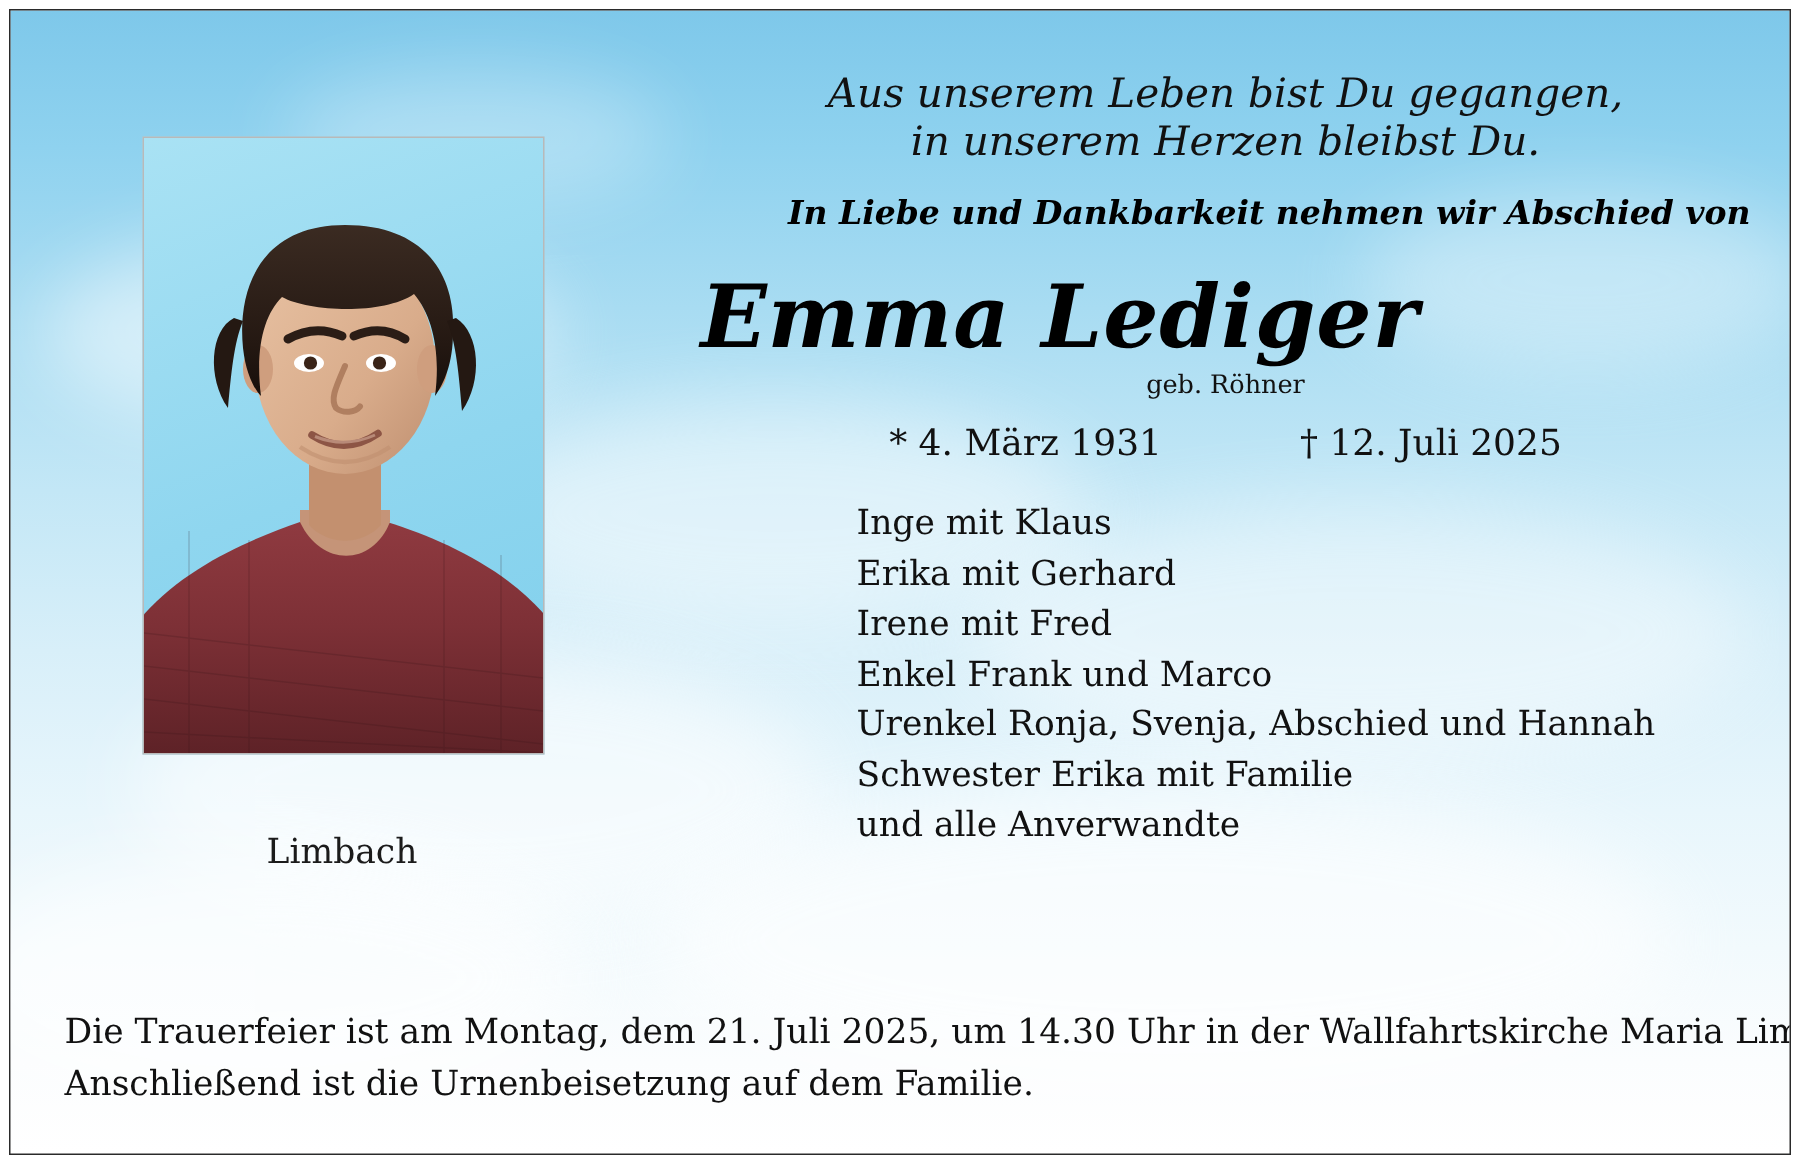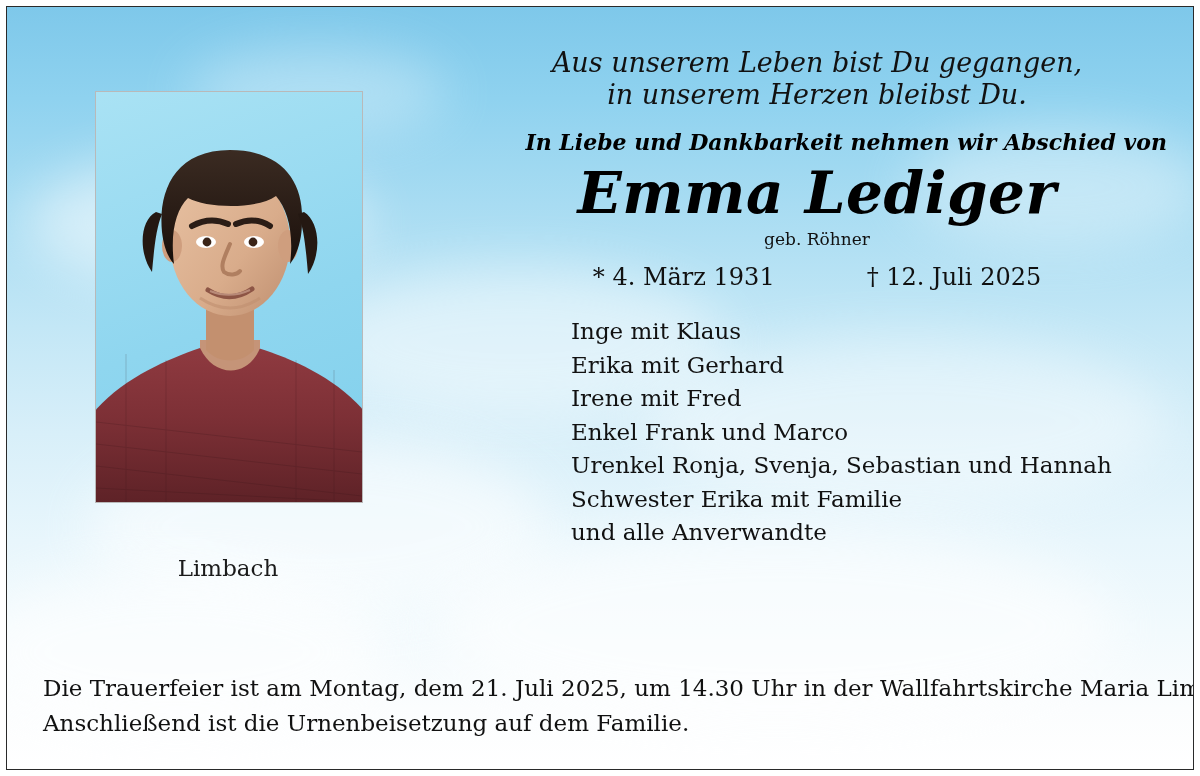--- a/index.html
+++ b/index.html
@@ -109,22 +109,22 @@
   .lead {
     margin-top: 18px;
     text-align: right;
     font-family: "DejaVu Serif", serif;
     font-weight: bold;
     font-style: italic;
     font-size: 22px;
     color: #000;
   }
   .name {
-    margin-top: 4px;
-    text-align: center;
+    margin-top: 22px;
+    text-align: left;
     font-family: "DejaVu Serif", serif;
     font-weight: bold;
     font-style: italic;
     font-size: 58px;
     letter-spacing: 0.5px;
     color: #000;
   }
   .maiden {
     margin-top: 2px;
     text-align: center;
@@ -269,21 +269,21 @@
         <div class="dates">
           <span>* 4. März 1931</span>
           <span>† 12. Juli 2025</span>
         </div>
 
         <div class="mourners">
           <div class="m-line">Inge mit Klaus</div>
           <div class="m-line">Erika mit Gerhard</div>
           <div class="m-line">Irene mit Fred</div>
           <div class="m-line">Enkel Frank und Marco</div>
-          <div class="m-line">Urenkel Ronja, Svenja, Sebastian und Hannah</div>
+          <div class="m-line">Urenkel Ronja, Svenja, Abschied und Hannah</div>
           <div class="m-line">Schwester Erika mit Familie</div>
           <div class="m-line">und alle Anverwandte</div>
         </div>
       </div>
 
       <div class="footer">
         <div>Die Trauerfeier ist am Montag, dem 21. Juli 2025, um 14.30 Uhr in der Wallfahrtskirche Maria Limbach.</div>
         <div>Anschließend ist die Urnenbeisetzung auf dem Familie.</div>
       </div>
 

